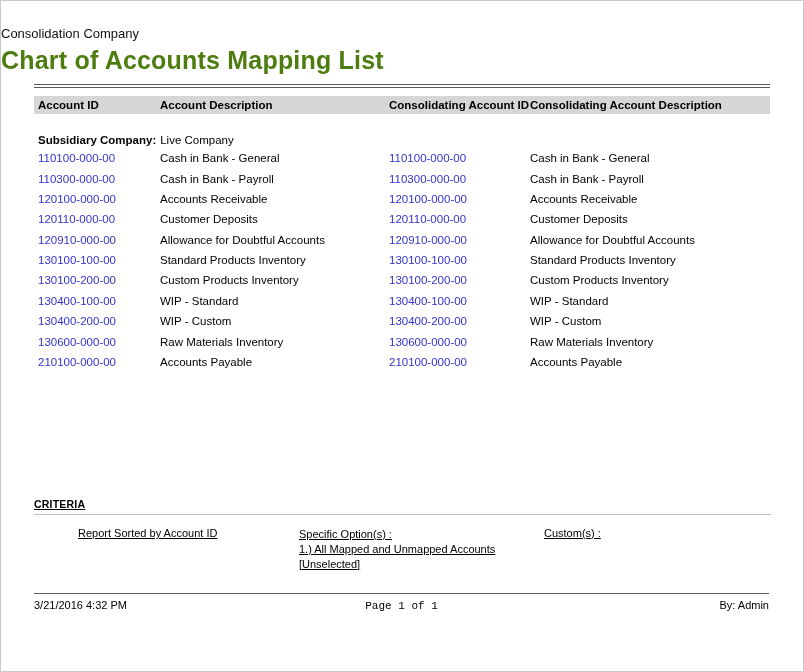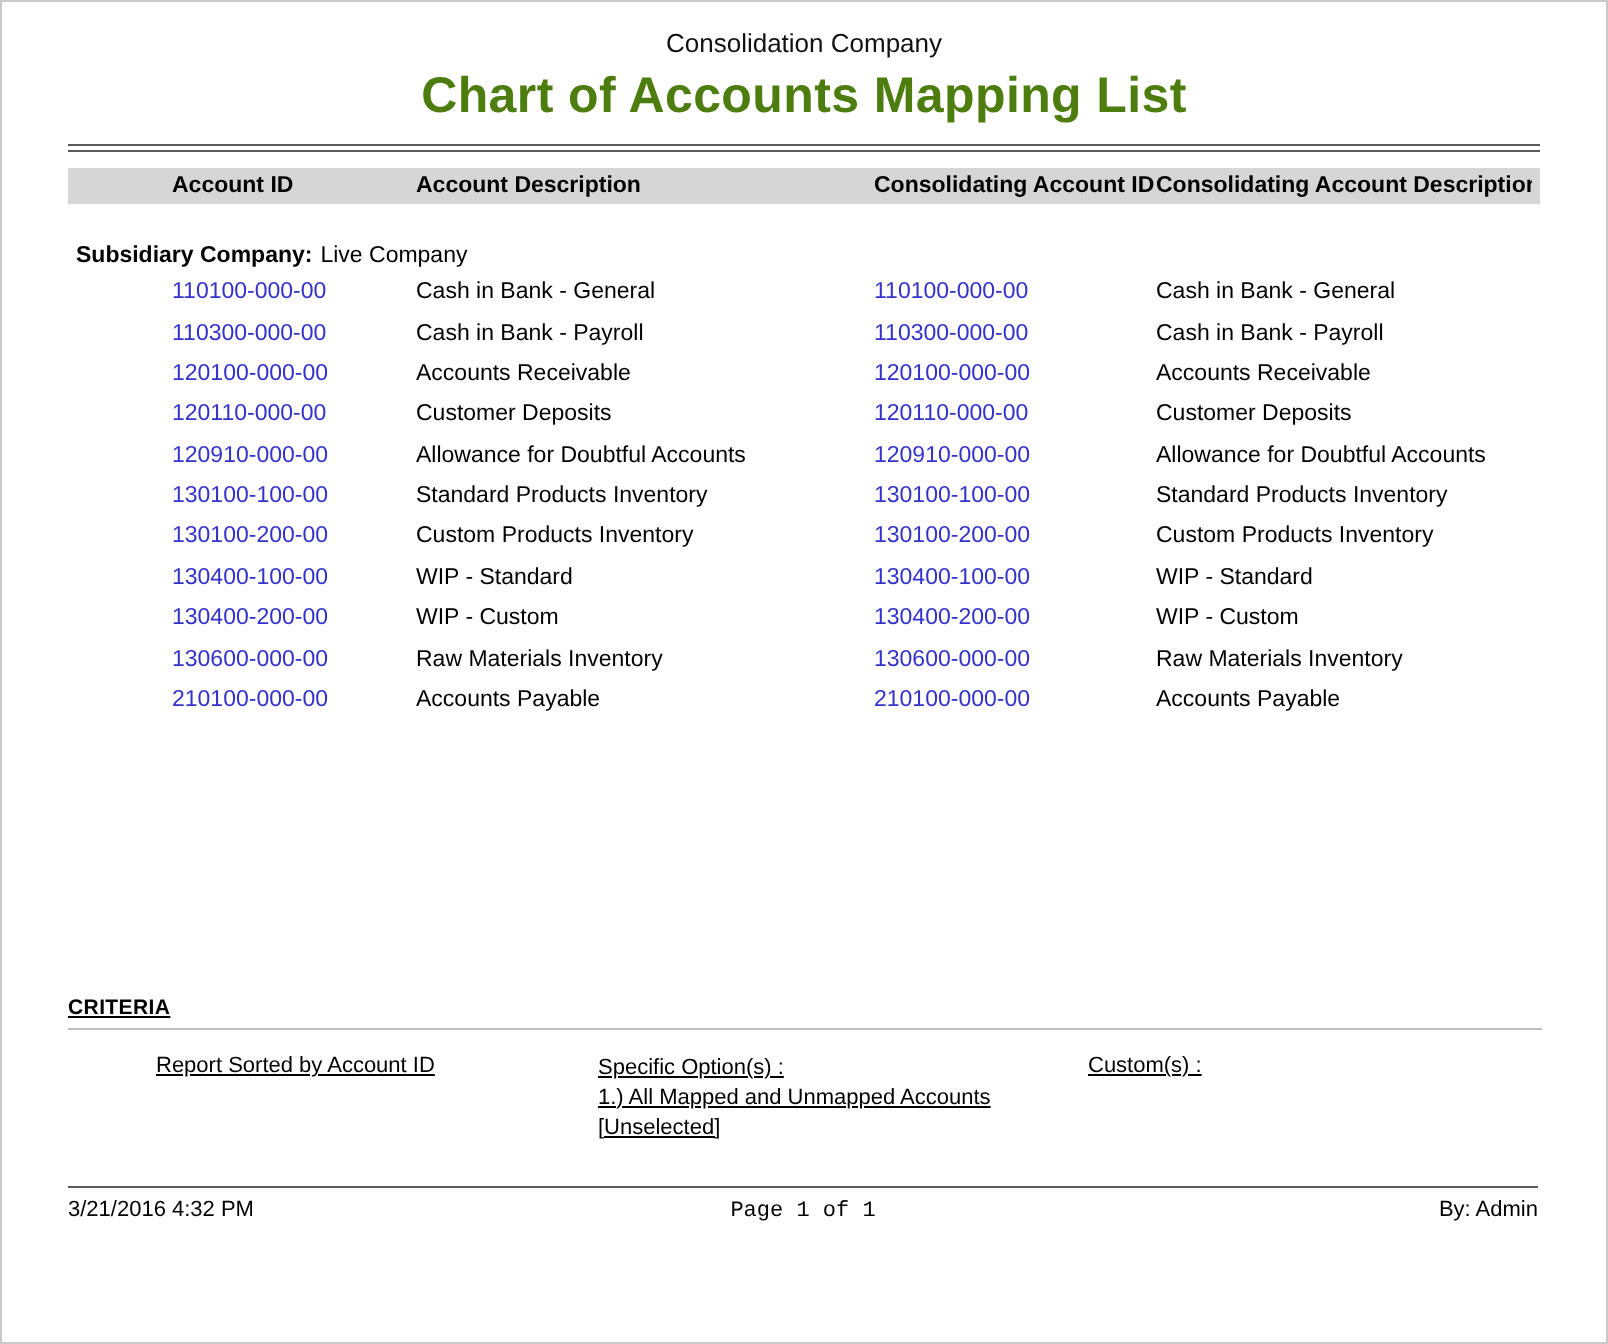--- a/index.html
+++ b/index.html
@@ -11,21 +11,21 @@
   }
   .page {
     position: relative;
     width: 804px;
     height: 672px;
     box-sizing: border-box;
     background: #fff;
     border: 1px solid #c9c9c9;
     overflow: hidden;
   }
-  .report-header { text-align: center; padding-top: 13px; }
+  .report-header { padding-top: 25px; }
   .company-name { font-size: 13px; color: #111; }
   .report-title {
     margin: 5px 0 0 0;
     font-size: 25px;
     font-weight: bold;
     color: #4d7c0f;
     letter-spacing: 0.2px;
   }
   .double-rule {
     margin: 9px 33px 0 33px;
@@ -36,21 +36,21 @@
   .table { margin: 8px 33px 0 33px; }
   .thead {
     display: flex;
     background: var(--header-bg, #d6d6d6);
     font-weight: bold;
     font-size: 11.5px;
     padding: 3px 4px;
     align-items: center;
   }
   .col { box-sizing: border-box; padding-right: 6px; white-space: nowrap; overflow: hidden; }
-  .c1 { width: 122px; margin-left: 48px; }
+  .c1 { width: 122px; }
   .c2 { width: 229px; }
   .c3 { width: 141px; }
   .c4 { flex: 1; }
   .group-row {
     font-size: 11.5px;
     padding: 20px 4px 2px 4px;
   }
   .group-label { font-weight: bold; margin-right: 4px; }
   .trow {
     display: flex;

